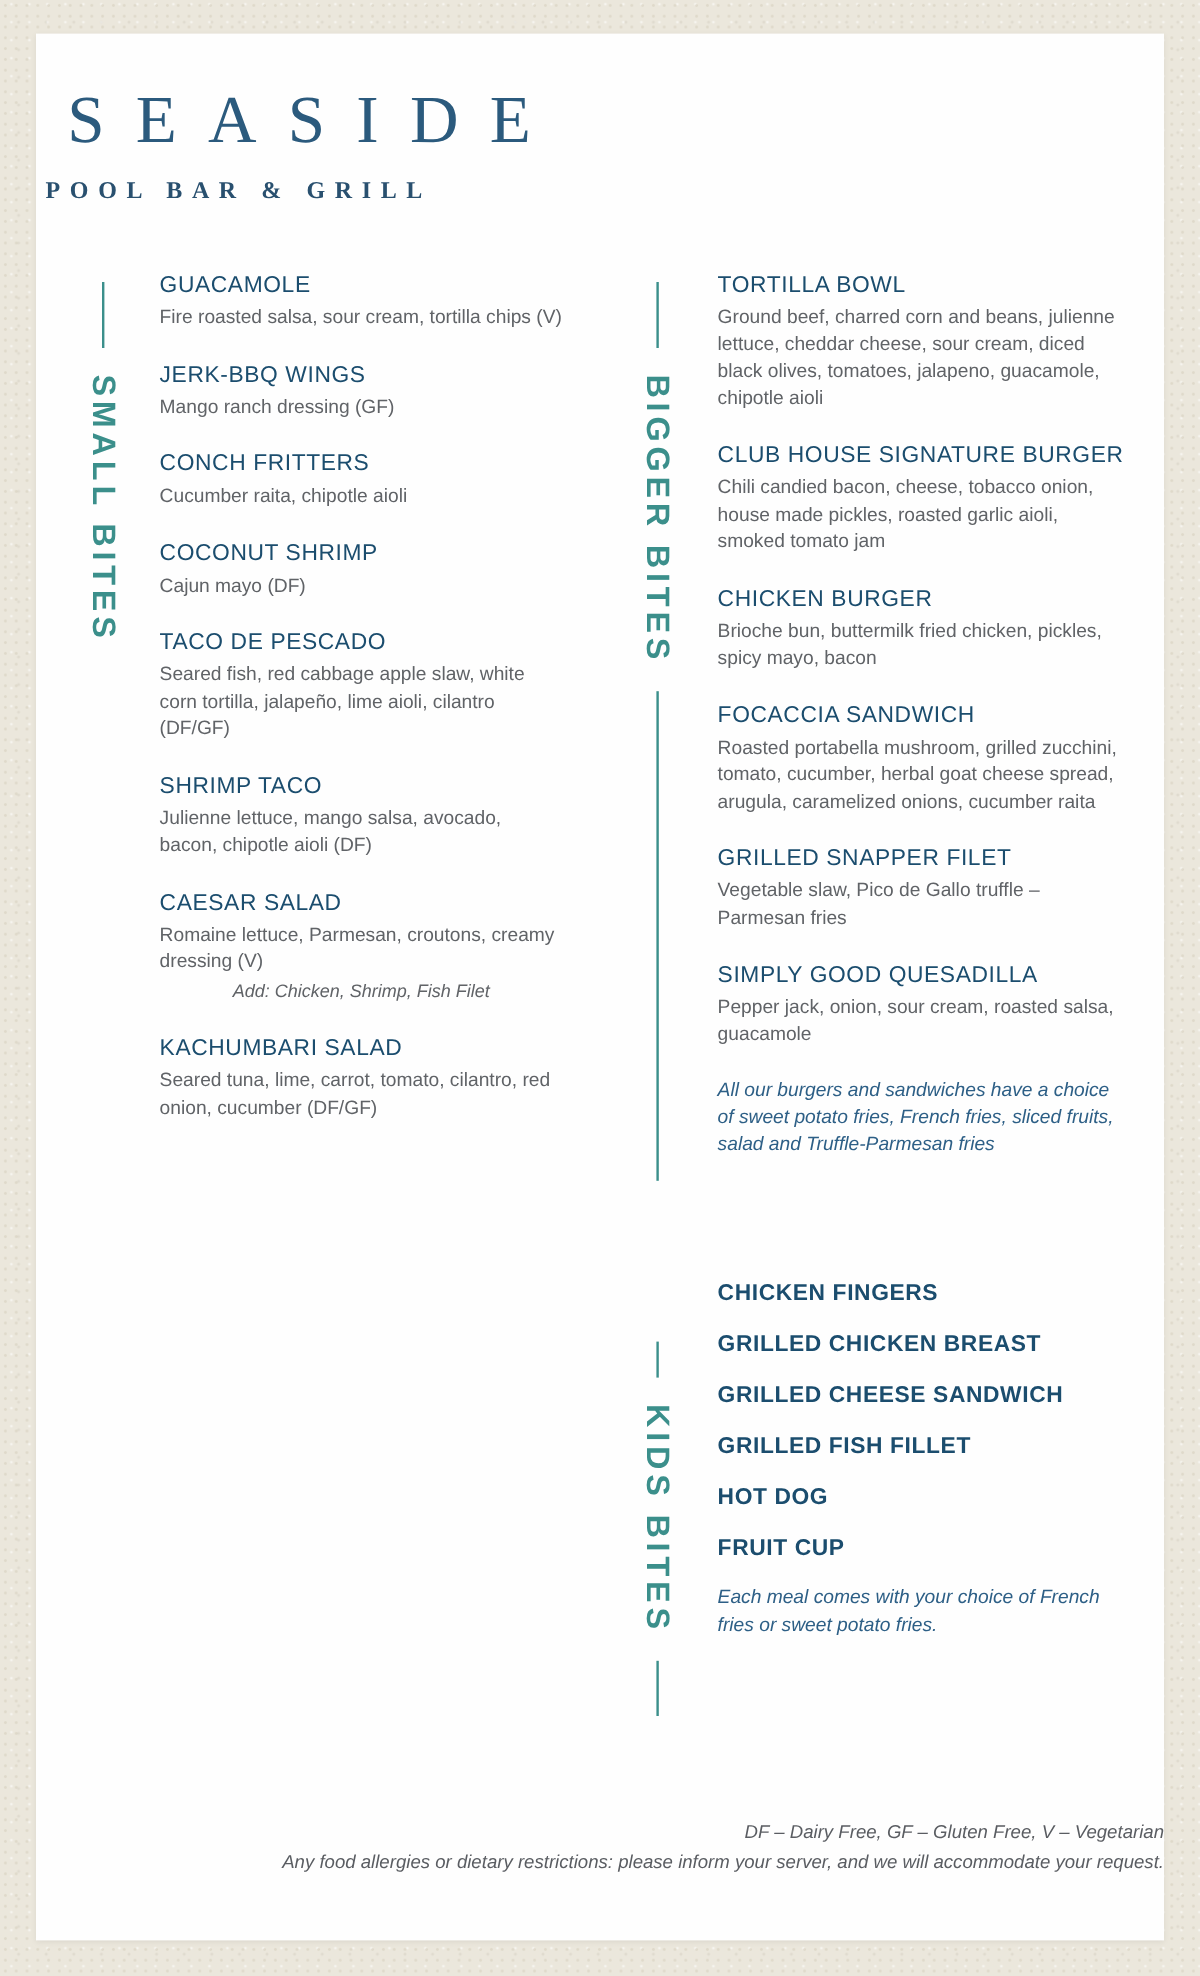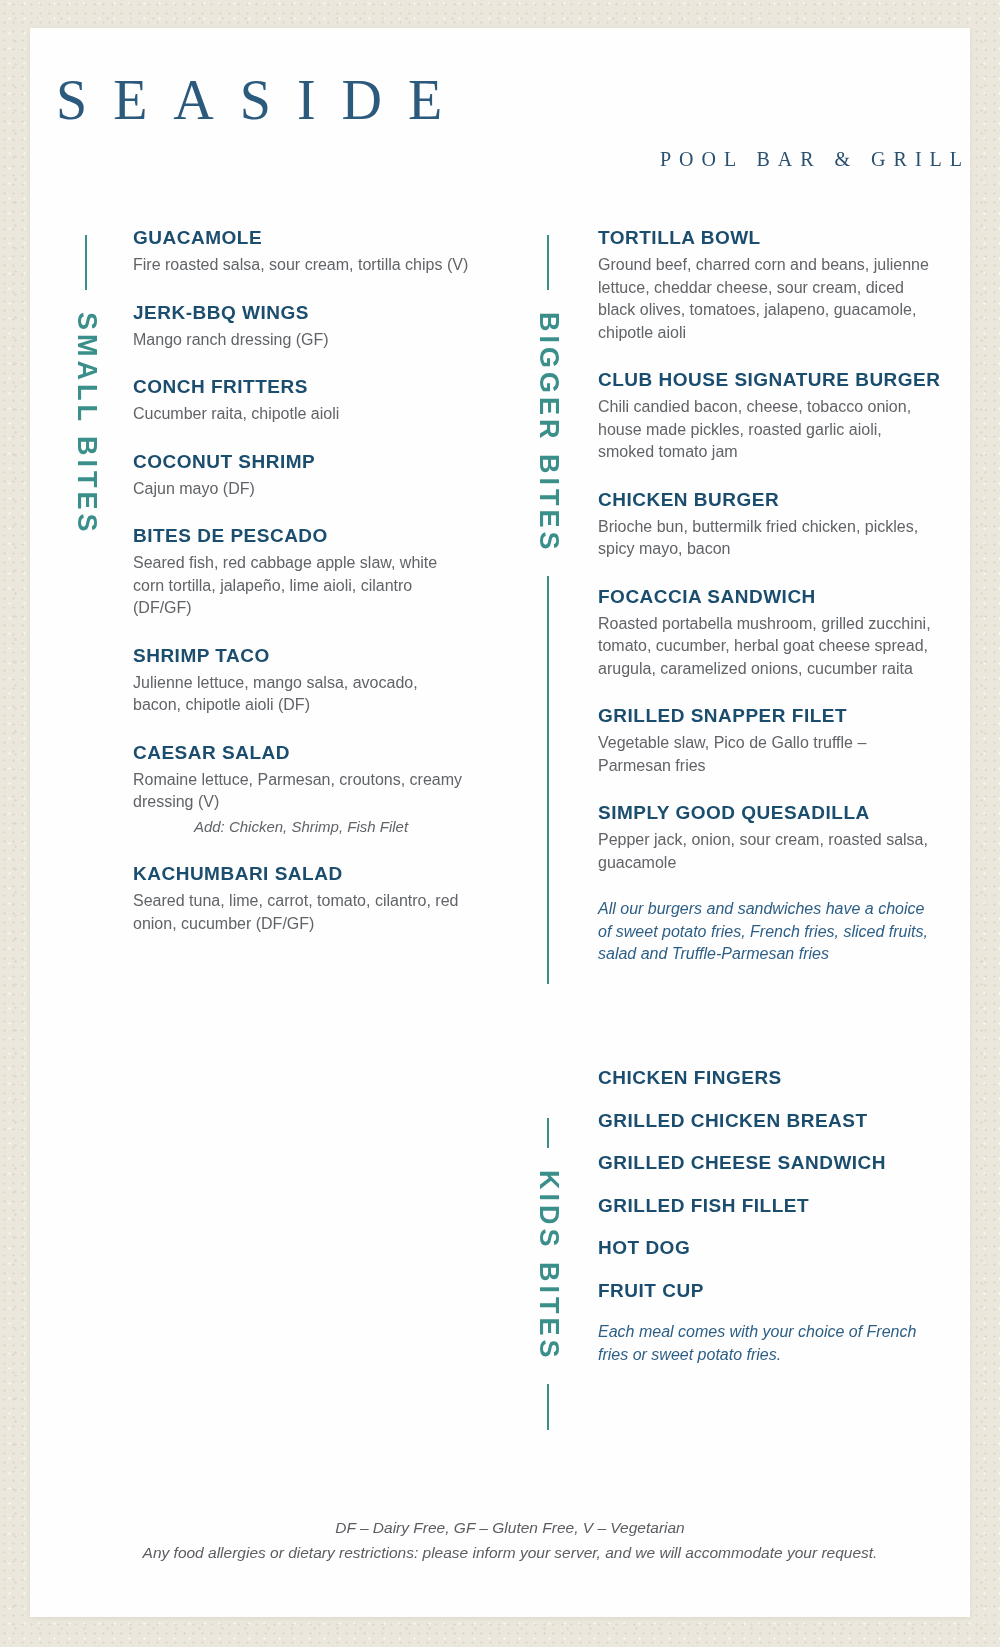--- a/index.html
+++ b/index.html
@@ -18,59 +18,59 @@
     position:absolute;left:30px;top:28px;width:940px;height:1589px;
     background:#fefefe;box-shadow:0 1px 5px rgba(0,0,0,0.07);
   }
   
   .brand-title{
     margin:44px 0 0;text-align:left;font-family:"Liberation Serif",serif;
     font-weight:400;font-size:56px;line-height:1;letter-spacing:26px;
     padding-left:26px;color:#2b5a7d;
   }
   .brand-sub{
-    margin:21px 0 0;text-align:right;font-family:"Liberation Serif",serif;
-    font-weight:400;font-size:20px;line-height:1;letter-spacing:8px;
+    margin:21px 0 0;text-align:left;font-family:"Liberation Serif",serif;
+    font-weight:700;font-size:20px;line-height:1;letter-spacing:8px;
     padding-left:8px;color:#29506f;
   }
   
   .rail{position:absolute;display:flex;flex-direction:column;align-items:center;gap:22px;width:34px;}
   .rail-line{width:2px;background:#3b8f8b;}
   .rail-label{
     writing-mode:vertical-rl;color:#3b8f8b;font-weight:bold;font-size:27px;
     letter-spacing:4px;white-space:nowrap;font-stretch:condensed;
   }
   .rail-small{left:39px;top:207px;}
   .rail-bigger{left:501px;top:207px;}
   .rail-kids{left:501px;top:1090px;}
   
   .col{position:absolute;width:336px;}
   .col-left{left:103px;top:198px;}
   .col-right{left:568px;top:198px;}
   .col-kids{left:568px;top:1038px;}
   .item{margin-bottom:24px;}
   .item-name{
-    color:#1b4d6e;font-weight:bold;font-size:19px;line-height:24px;
+    color:#1b4d6e;font-weight:normal;font-size:19px;line-height:24px;
     letter-spacing:0.5px;margin-bottom:4px;white-space:nowrap;font-stretch:condensed;
   }
   .item-desc{color:#606367;font-size:16px;line-height:22.5px;font-stretch:condensed;}
   .item-addon{color:#606367;font-size:15px;line-height:22.5px;font-style:italic;margin-top:2px;font-stretch:condensed;text-align:center;}
   .col-note{
     color:#2d5f86;font-style:italic;font-size:16px;line-height:22.5px;
     margin-top:6px;font-stretch:condensed;
   }
   .kids-item{
     color:#1b4d6e;font-weight:bold;font-size:19px;line-height:24px;
     letter-spacing:0.5px;margin-bottom:18.5px;white-space:nowrap;font-stretch:condensed;
   }
   .kids-note{margin-top:4px;}
   
   .footer{
-    position:absolute;left:0;bottom:52px;width:100%;text-align:center;
-    color:#5a5d62;font-style:italic;font-size:15.5px;line-height:25px;font-stretch:condensed;margin-left:10px;
+    position:absolute;left:0;bottom:52px;width:100%;text-align:right;
+    color:#5a5d62;font-style:italic;font-size:15.5px;line-height:25px;font-stretch:condensed;
   }
 </style>
 </head>
 <body>
 
 <div class="card">
 
   <h1 class="brand-title">SEASIDE</h1>
   <div class="brand-sub">POOL BAR &amp; GRILL</div>
 
@@ -90,21 +90,21 @@
     </div>
     <div class="item">
       <div class="item-name">CONCH FRITTERS</div>
       <div class="item-desc">Cucumber raita, chipotle aioli</div>
     </div>
     <div class="item">
       <div class="item-name">COCONUT SHRIMP</div>
       <div class="item-desc">Cajun mayo (DF)</div>
     </div>
     <div class="item">
-      <div class="item-name">BITES DE PESCADO</div>
+      <div class="item-name">TACO DE PESCADO</div>
       <div class="item-desc">Seared fish, red cabbage apple slaw, white corn tortilla, jalapeño, lime aioli, cilantro (DF/GF)</div>
     </div>
     <div class="item">
       <div class="item-name">SHRIMP TACO</div>
       <div class="item-desc">Julienne lettuce, mango salsa, avocado, bacon, chipotle aioli (DF)</div>
     </div>
     <div class="item">
       <div class="item-name">CAESAR SALAD</div>
       <div class="item-desc">Romaine lettuce, Parmesan, croutons, creamy dressing (V)</div>
       <div class="item-addon">Add: Chicken, Shrimp, Fish Filet</div>

